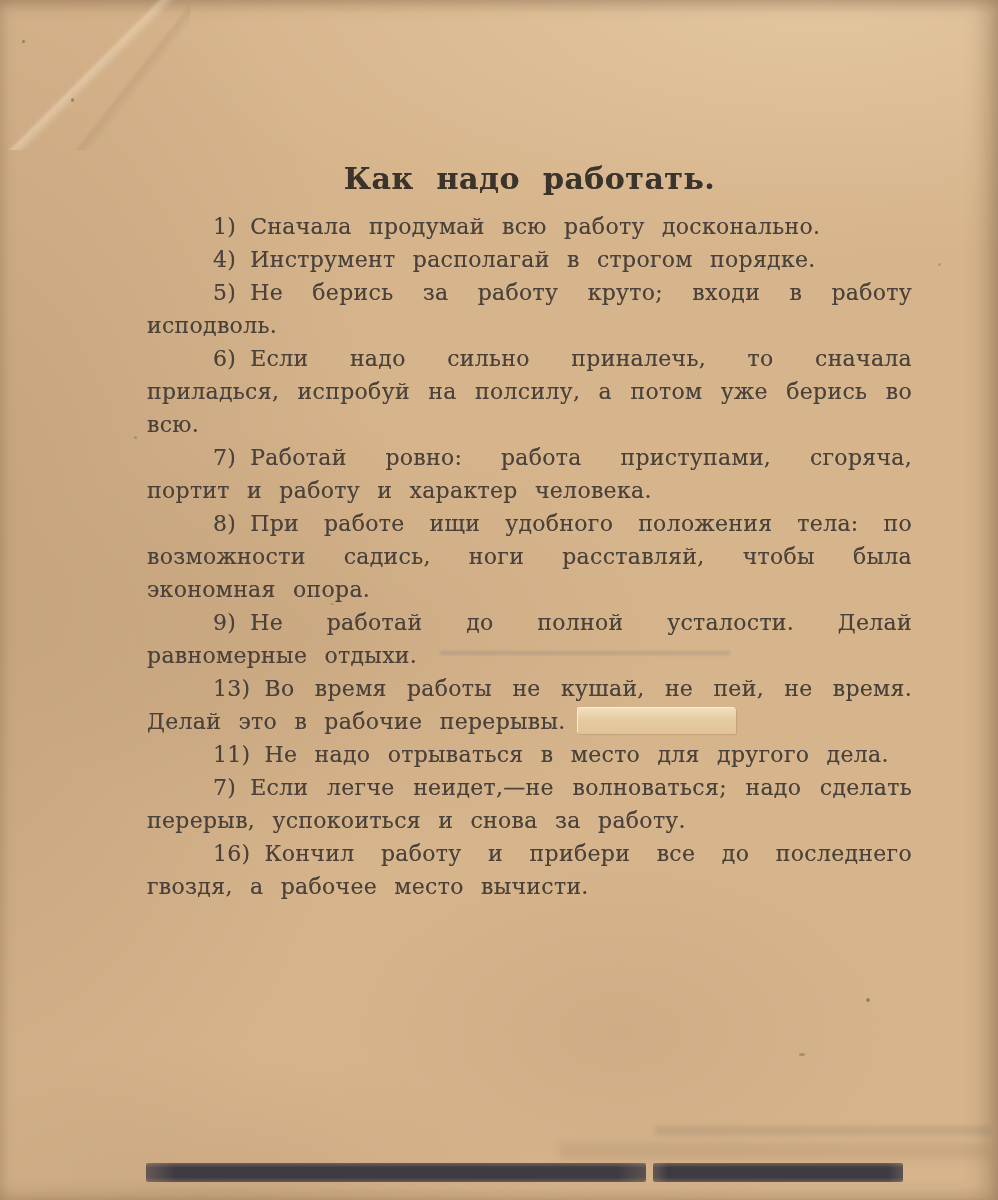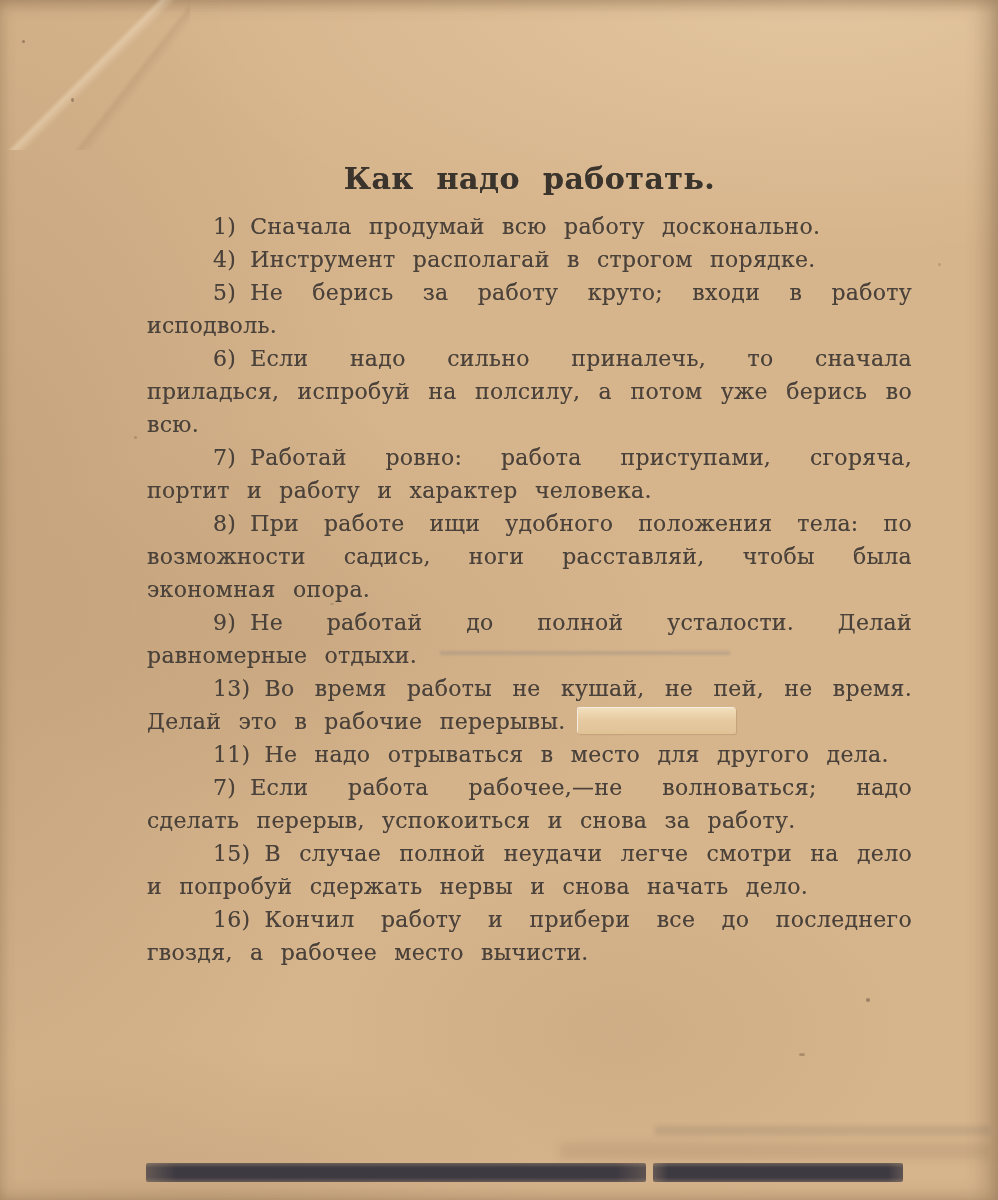--- a/index.html
+++ b/index.html
@@ -114,22 +114,21 @@
 
     <p class="item"><span class="num">1)</span><span>Сначала продумай всю работу досконально.</span></p>
     <p class="item"><span class="num">4)</span><span>Инструмент располагай в строгом порядке.</span></p>
     <p class="item"><span class="num">5)</span><span>Не берись за работу круто; входи в работу исподволь.</span></p>
     <p class="item"><span class="num">6)</span><span>Если надо сильно приналечь, то сначала приладься, испробуй на полсилу, а потом уже берись во всю.</span></p>
     <p class="item"><span class="num">7)</span><span>Работай ровно: работа приступами, сгоряча, портит и работу и характер человека.</span></p>
     <p class="item"><span class="num">8)</span><span>При работе ищи удобного положения тела: по возможности садись, ноги расставляй, чтобы была экономная опора.</span></p>
     <p class="item"><span class="num">9)</span><span>Не работай до полной усталости. Делай равномерные отдыхи.</span></p>
     <p class="item"><span class="num">13)</span><span>Во время работы не кушай, не пей, не время. Делай это в рабочие перерывы.</span><span class="erased"></span></p>
     <p class="item"><span class="num">11)</span><span>Не надо отрываться в место для другого дела.</span></p>
-    <p class="item"><span class="num">7)</span><span>Если работа рабочее,—не волноваться; надо сделать перерыв, успокоиться и снова за работу.</span></p>
-    <p class="item"><span class="num">15)</span><span>В случае полной неудачи легче смотри на дело и попробуй сдержать нервы и снова начать дело.</span></p>
+    <p class="item"><span class="num">7)</span><span>Если легче неидет,—не волноваться; надо сделать перерыв, успокоиться и снова за работу.</span></p>
     <p class="item"><span class="num">16)</span><span>Кончил работу и прибери все до последнего гвоздя, а рабочее место вычисти.</span></p>
 
   </div>
 
   <div class="smudge"></div>
   <div class="bleed"></div>
   <div class="shadow-band"></div>
 
   <div class="rule-bar">
     <span class="seg seg1"></span>

